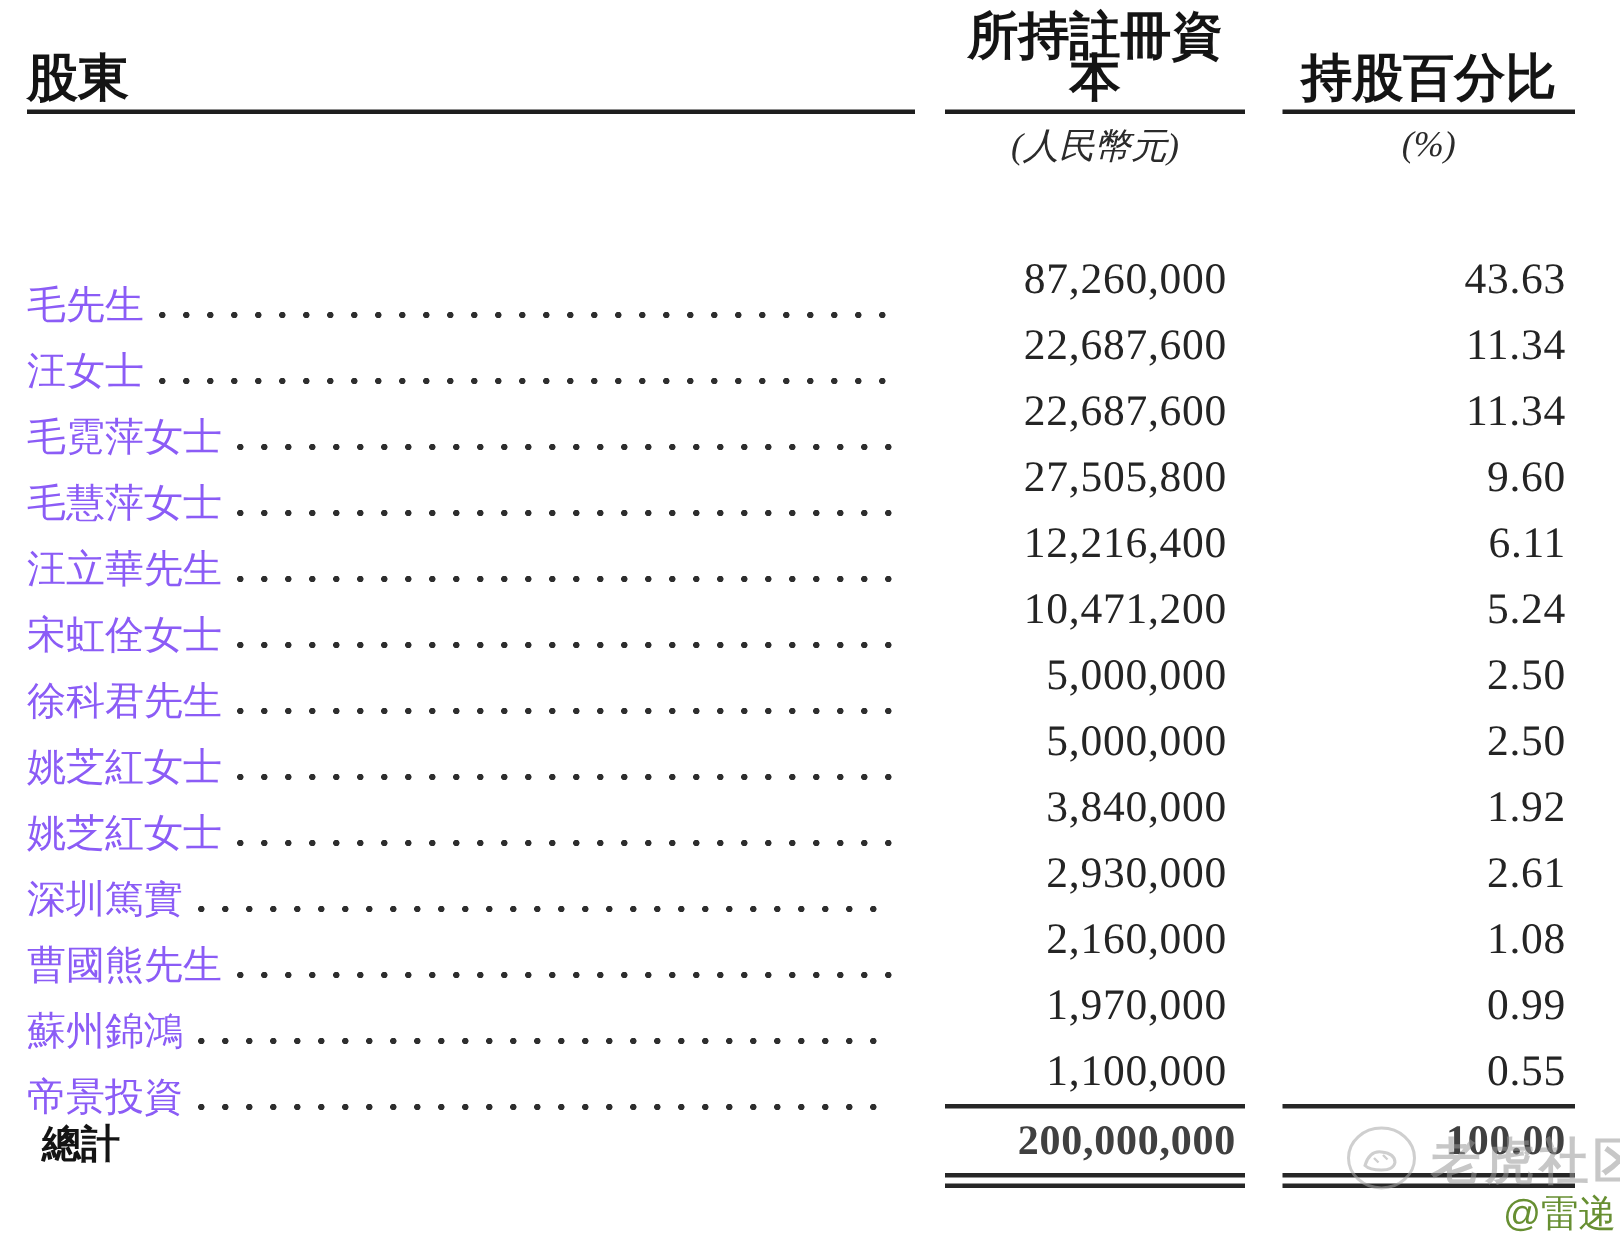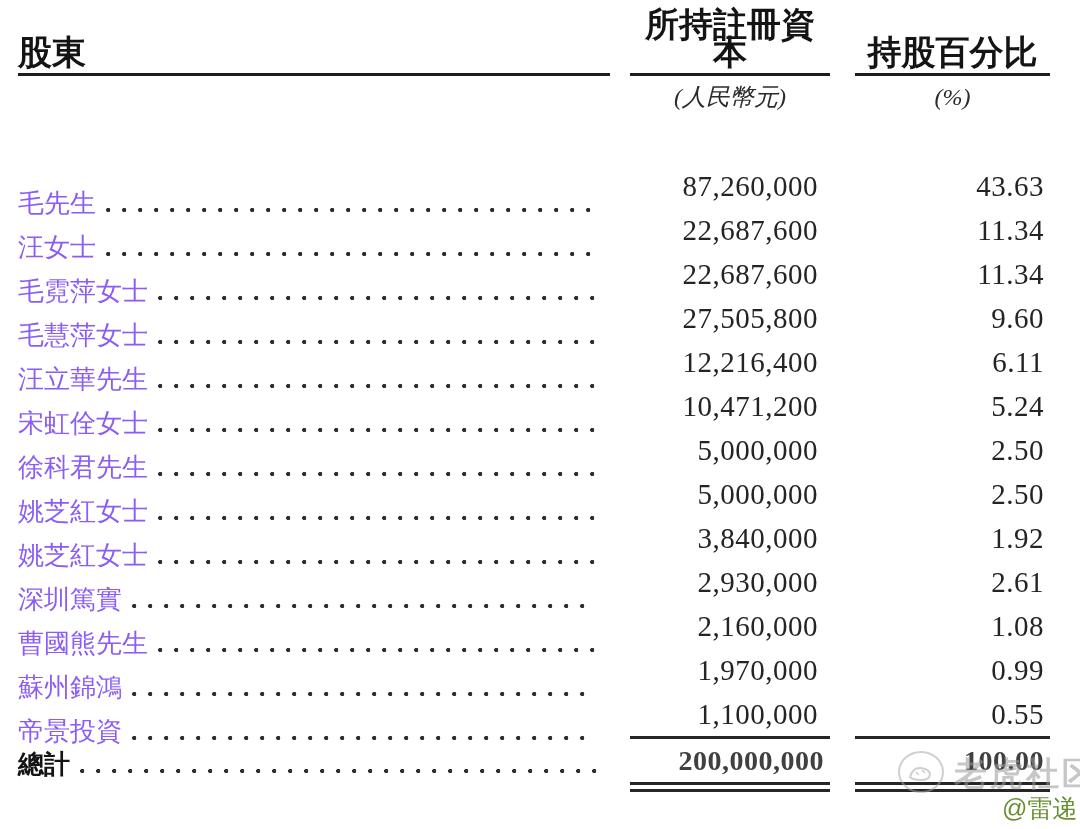--- a/index.html
+++ b/index.html
@@ -76,21 +76,21 @@
   
   .total-row {
     display: flex;
     height: 56px;
     font-weight: 700;
   }
   .total-row .c-name {
     display: flex;
     align-items: center;
   }
-  .total-row .c-name .name-flex { width: 100%; }
+  .total-row .c-name .name-flex { width: 100%; flex-direction: column; }
   .total-label {
     font-family: "Liberation Sans", "DejaVu Sans", sans-serif;
     font-size: 26px;
     color: #141414;
     white-space: nowrap;
   }
   .total-row .ncell {
     box-sizing: border-box;
     height: 100%;
     display: flex;

